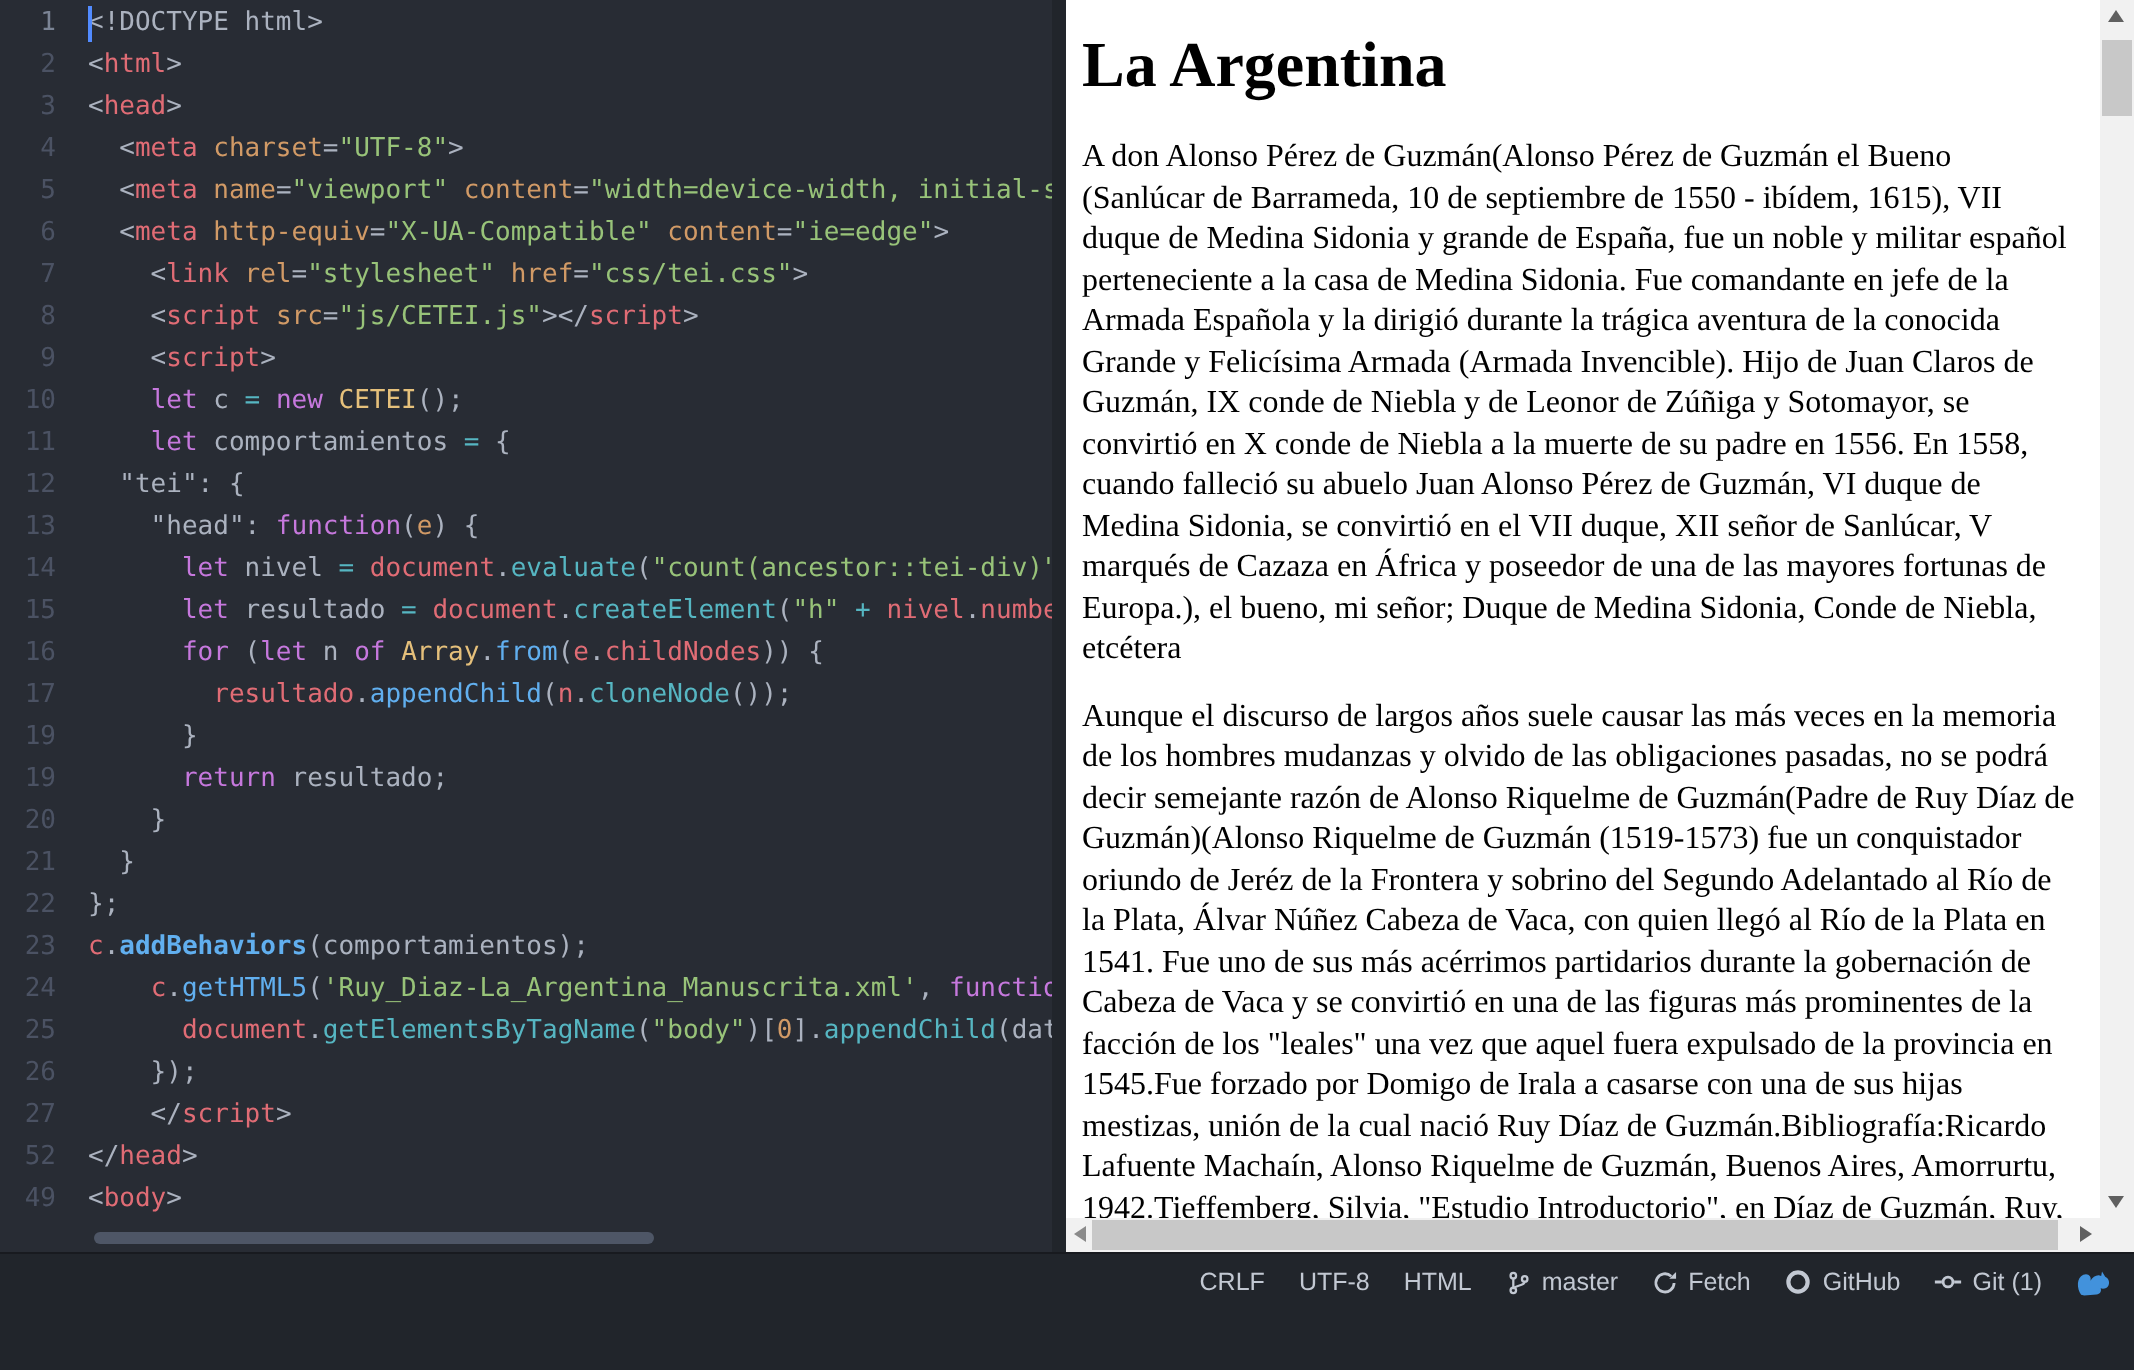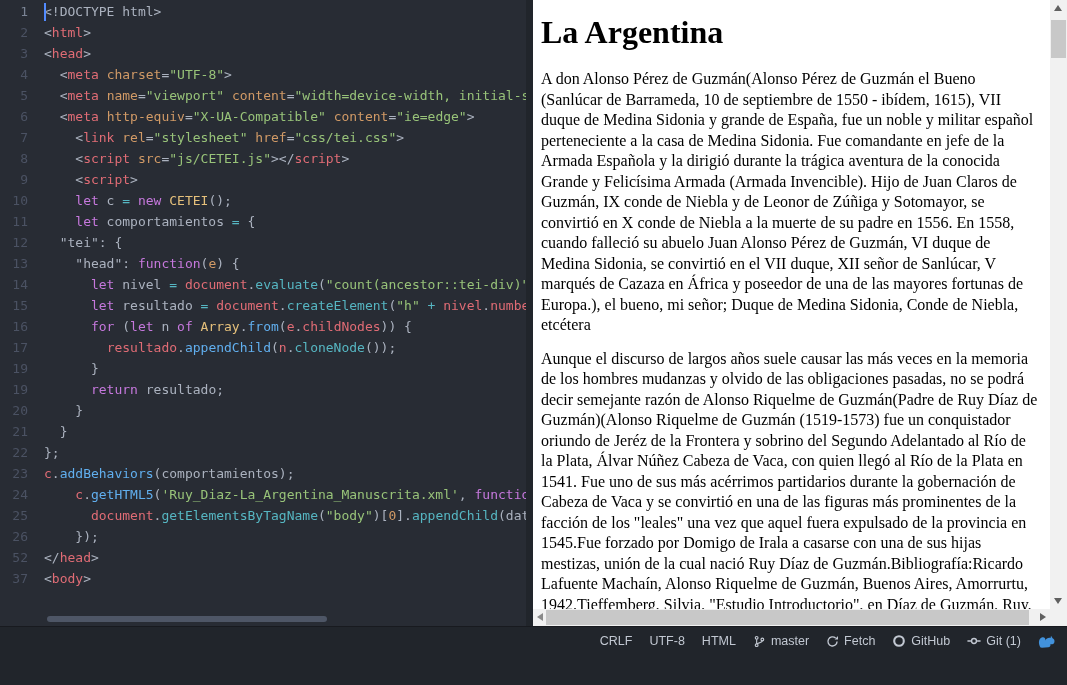--- a/index.html
+++ b/index.html
@@ -156,40 +156,44 @@
           <div class="code-line">
             <span class="ln">21</span>
             <span class="src"><span style="color: rgb(171, 178, 191);">  }</span></span>
           </div>
           <div class="code-line">
             <span class="ln">22</span>
             <span class="src"><span style="color: rgb(171, 178, 191);">};</span></span>
           </div>
           <div class="code-line">
             <span class="ln">23</span>
-            <span class="src"><span style="color: rgb(224, 108, 117);">c</span><span style="color: rgb(171, 178, 191);">.</span><span style="color: rgb(97, 175, 239);">addBehaviors</span><span style="color: rgb(171, 178, 191);">(comportamientos);</span></span>
+            <span class="src"><span style="color: rgb(224, 108, 117);">c</span><span style="color: rgb(171, 178, 191);">.</span><span style="color: rgb(97, 175, 239); font-weight: bold;">addBehaviors</span><span style="color: rgb(171, 178, 191);">(comportamientos);</span></span>
           </div>
           <div class="code-line">
             <span class="ln">24</span>
             <span class="src"><span style="color: rgb(171, 178, 191);">    </span><span style="color: rgb(224, 108, 117);">c</span><span style="color: rgb(171, 178, 191);">.</span><span style="color: rgb(97, 175, 239);">getHTML5</span><span style="color: rgb(171, 178, 191);">(</span><span style="color: rgb(152, 195, 121);">'Ruy_Diaz-La_Argentina_Manuscrita.xml'</span><span style="color: rgb(171, 178, 191);">, </span><span style="color: rgb(198, 120, 221);">function</span></span>
           </div>
           <div class="code-line">
             <span class="ln">25</span>
             <span class="src"><span style="color: rgb(171, 178, 191);">      </span><span style="color: rgb(224, 108, 117);">document</span><span style="color: rgb(171, 178, 191);">.</span><span style="color: rgb(86, 182, 194);">getElementsByTagName</span><span style="color: rgb(171, 178, 191);">(</span><span style="color: rgb(152, 195, 121);">"body"</span><span style="color: rgb(171, 178, 191);">)[</span><span style="color: rgb(209, 154, 102);">0</span><span style="color: rgb(171, 178, 191);">].</span><span style="color: rgb(86, 182, 194);">appendChild</span><span style="color: rgb(171, 178, 191);">(data);</span></span>
           </div>
           <div class="code-line">
             <span class="ln">26</span>
             <span class="src"><span style="color: rgb(171, 178, 191);">    });</span></span>
           </div>
           <div class="code-line">
+            <span class="ln">27</span>
+            <span class="src"><span style="color: rgb(171, 178, 191);">    &lt;/</span><span style="color: rgb(224, 108, 117);">script</span><span style="color: rgb(171, 178, 191);">&gt;</span></span>
+          </div>
+          <div class="code-line">
             <span class="ln">52</span>
             <span class="src"><span style="color: rgb(171, 178, 191);">&lt;/</span><span style="color: rgb(224, 108, 117);">head</span><span style="color: rgb(171, 178, 191);">&gt;</span></span>
           </div>
           <div class="code-line">
-            <span class="ln">37</span>
+            <span class="ln">49</span>
             <span class="src"><span style="color: rgb(171, 178, 191);">&lt;</span><span style="color: rgb(224, 108, 117);">body</span><span style="color: rgb(171, 178, 191);">&gt;</span></span>
           </div>
         </div>
       <div class="cursor"></div>
       <div class="scroll-strip"></div>
       <div class="editor-hscroll"></div>
     </div>
 
     <div class="preview">
       <div class="preview-inner">

